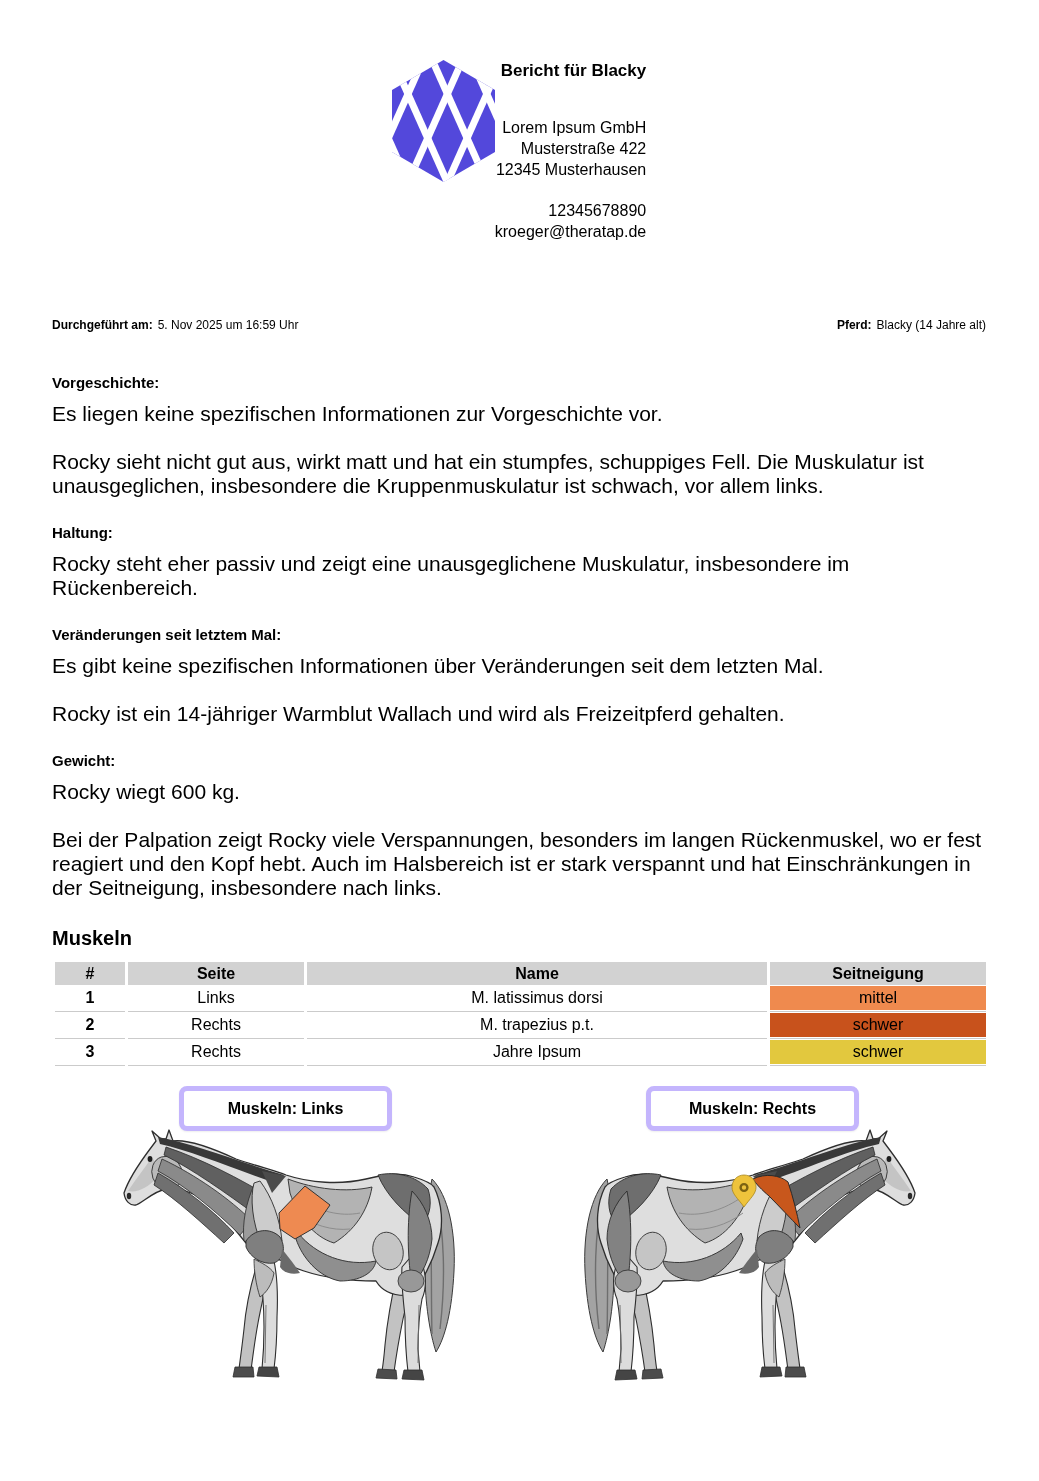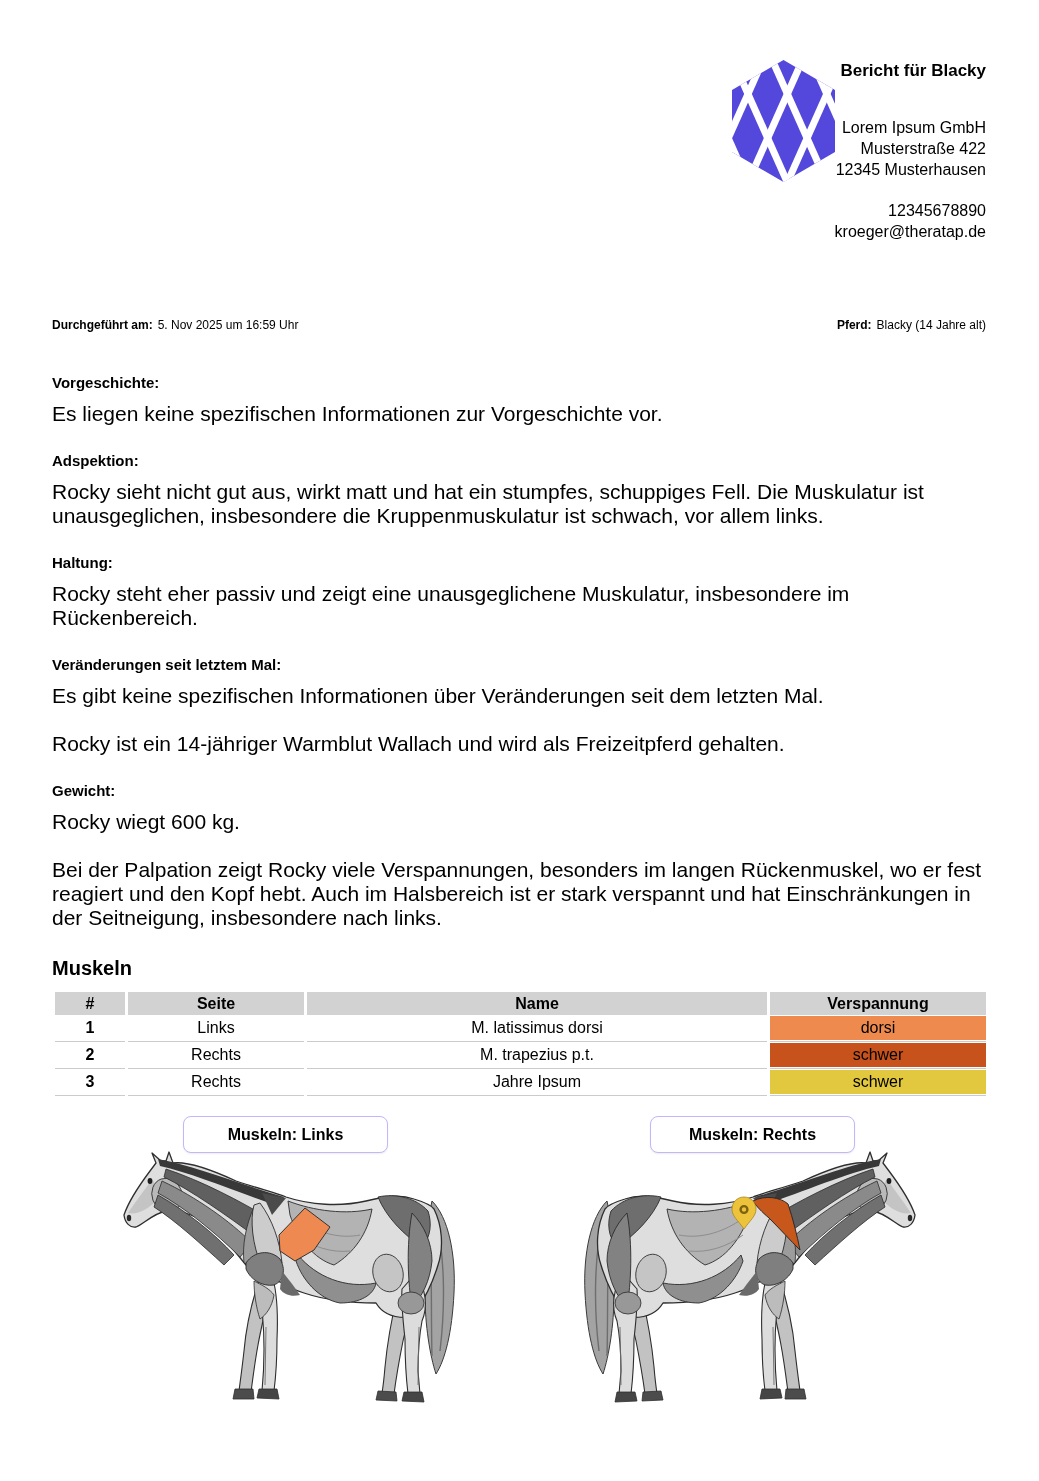--- a/index.html
+++ b/index.html
@@ -2,21 +2,21 @@
 <html lang="de"><head>
 <meta charset="utf-8">
 <style>
   html,body{margin:0;padding:0;background:#fff;}
   .page{
     width:1039px;height:1481px;margin:0 auto;background:#ffffff;
     font-family:"Liberation Sans",sans-serif;color:#000;position:relative;
     box-sizing:border-box;padding:60px 53px 0 52px;overflow:hidden;
   }
   
-  .header-row{display:flex;justify-content:flex-end;align-items:flex-start;}
+  .header-row{display:flex;justify-content:center;align-items:flex-start;}
   .logo{width:103px;height:122px;}
   .header-right{text-align:right;font-size:16px;line-height:21px;}
   .report-title{font-size:17px;font-weight:bold;margin-bottom:36px;}
   .contact-gap{height:20px;}
   
   .meta-row{display:flex;justify-content:space-between;margin-top:76px;font-size:12px;}
   .meta-label{font-weight:bold;}
   .meta-value{margin-left:5px;}
   
   .sections{margin-top:40px;}
@@ -34,21 +34,21 @@
   .col-side{width:176px;}
   .col-name{width:460px;}
   .col-sev{width:216px;}
   td.sev-cell{border-bottom:1px solid #e2e2e2;}
   .sev-badge{display:block;height:24px;line-height:24px;margin:1px 0;}
   
   .diagrams{display:flex;margin-top:20px;}
   .diagram-col{width:467px;display:flex;flex-direction:column;align-items:center;}
   .diagram-label{
     width:203px;height:35px;line-height:35px;text-align:center;font-size:16px;font-weight:bold;
-    border:1px solid #c4b5fd;border-radius:8px;background:#fff;z-index:2;
+    border:5px solid #c4b5fd;border-radius:8px;background:#fff;z-index:2;
     box-shadow:0 1px 2px rgba(0,0,0,0.07);
   }
   .horse-svg{margin-top:-6px;z-index:1;}
 </style>
 </head>
 <body>
 
 <div class="page">
 
   <div class="header-row">
@@ -93,21 +93,20 @@
       <span class="meta-label">Pferd:</span><span class="meta-value">Blacky (14 Jahre alt)</span>
     </div>
   </div>
 
   <div class="sections">
     <div class="section">
       <div class="section-heading">Vorgeschichte:</div>
       <div class="section-body">Es liegen keine spezifischen Informationen zur Vorgeschichte vor.</div>
     </div>
     <div class="section">
-      <div class="section-heading">Adspektion:</div>
       <div class="section-body">Rocky sieht nicht gut aus, wirkt matt und hat ein stumpfes, schuppiges Fell. Die Muskulatur ist unausgeglichen, insbesondere die Kruppenmuskulatur ist schwach, vor allem links.</div>
     </div>
     <div class="section">
       <div class="section-heading">Haltung:</div>
       <div class="section-body">Rocky steht eher passiv und zeigt eine unausgeglichene Muskulatur, insbesondere im Rückenbereich.</div>
     </div>
     <div class="section">
       <div class="section-heading">Veränderungen seit letztem Mal:</div>
       <div class="section-body">Es gibt keine spezifischen Informationen über Veränderungen seit dem letzten Mal.</div>
     </div>
@@ -124,30 +123,30 @@
     </div>
   </div>
 
   <div class="muscles-title">Muskeln</div>
   <table class="muscles">
     <thead>
       <tr>
         <th class="col-num">#</th>
         <th class="col-side">Seite</th>
         <th class="col-name">Name</th>
-        <th class="col-sev">Verspannung</th>
+        <th class="col-sev">Seitneigung</th>
       </tr>
     </thead>
     <tbody>
       <tr>
         <td style="font-weight:bold">1</td>
         <td>Links</td>
         <td>M. latissimus dorsi</td>
         <td class="sev-cell">
-          <span class="sev-badge" style="background-color: rgb(239, 138, 78);">dorsi</span>
+          <span class="sev-badge" style="background-color: rgb(239, 138, 78);">mittel</span>
         </td>
       </tr>
       <tr>
         <td style="font-weight:bold">2</td>
         <td>Rechts</td>
         <td>M. trapezius p.t.</td>
         <td class="sev-cell">
           <span class="sev-badge" style="background-color: rgb(200, 82, 28);">schwer</span>
         </td>
       </tr>

